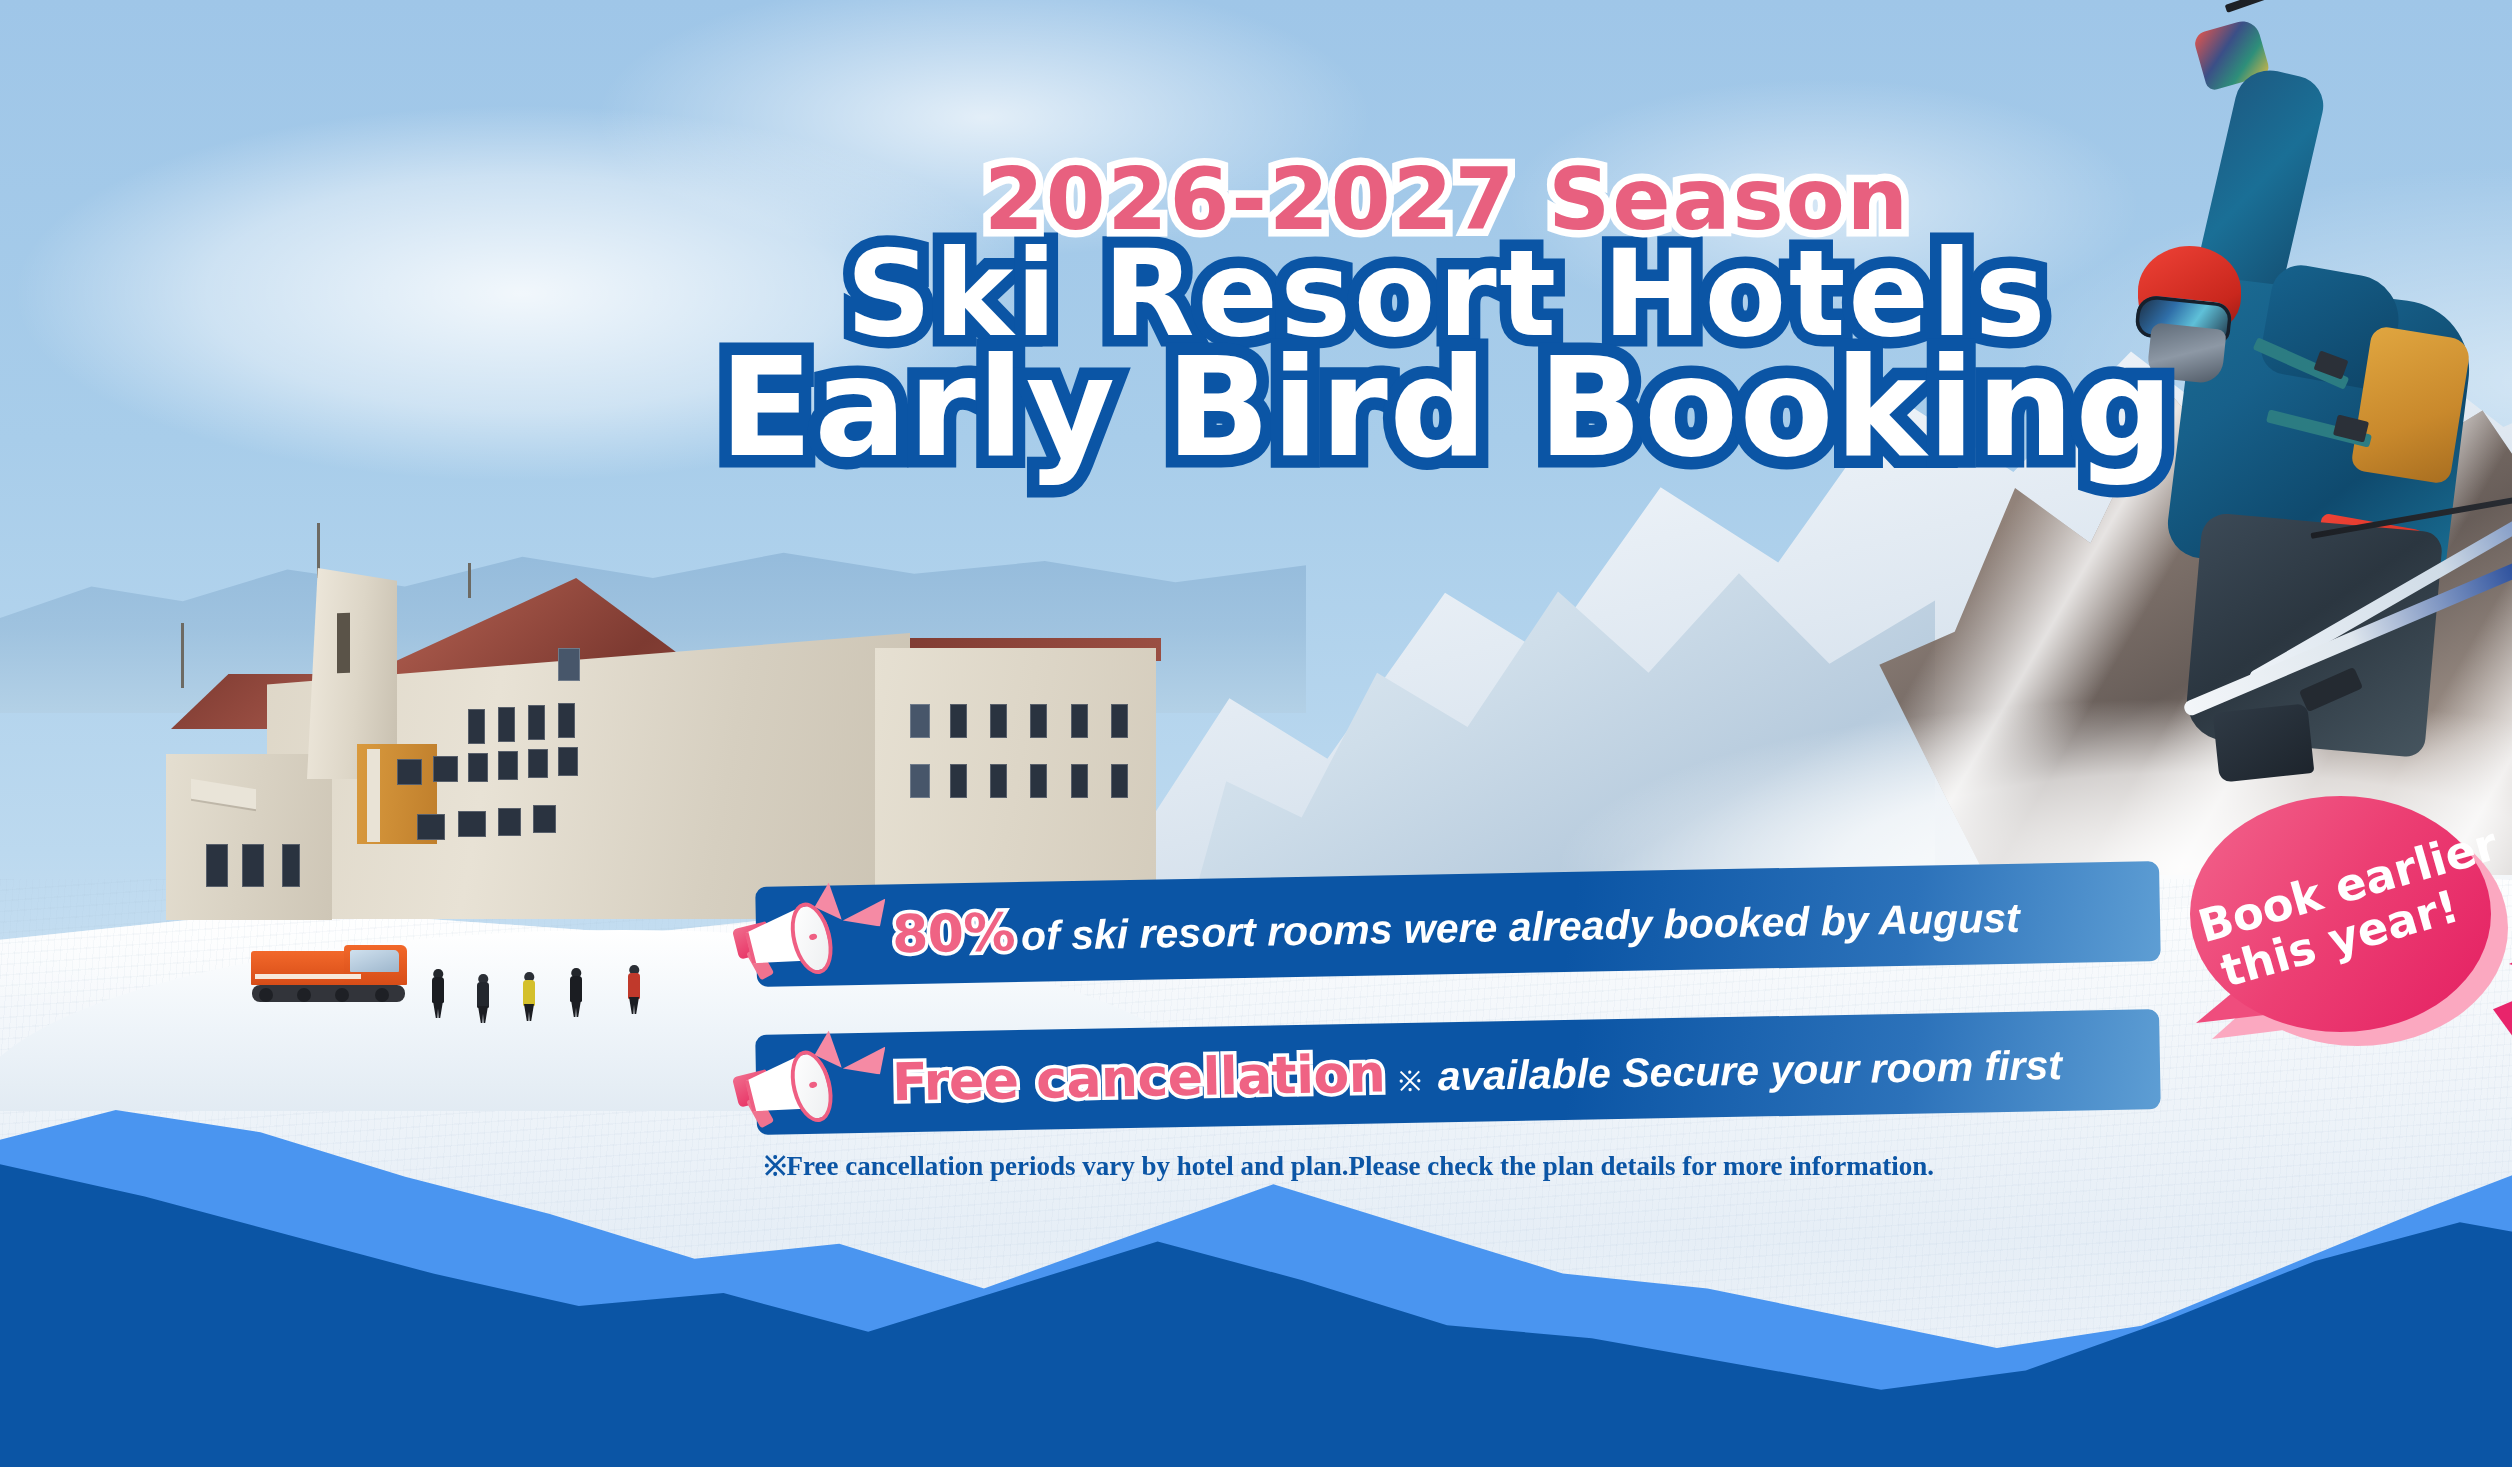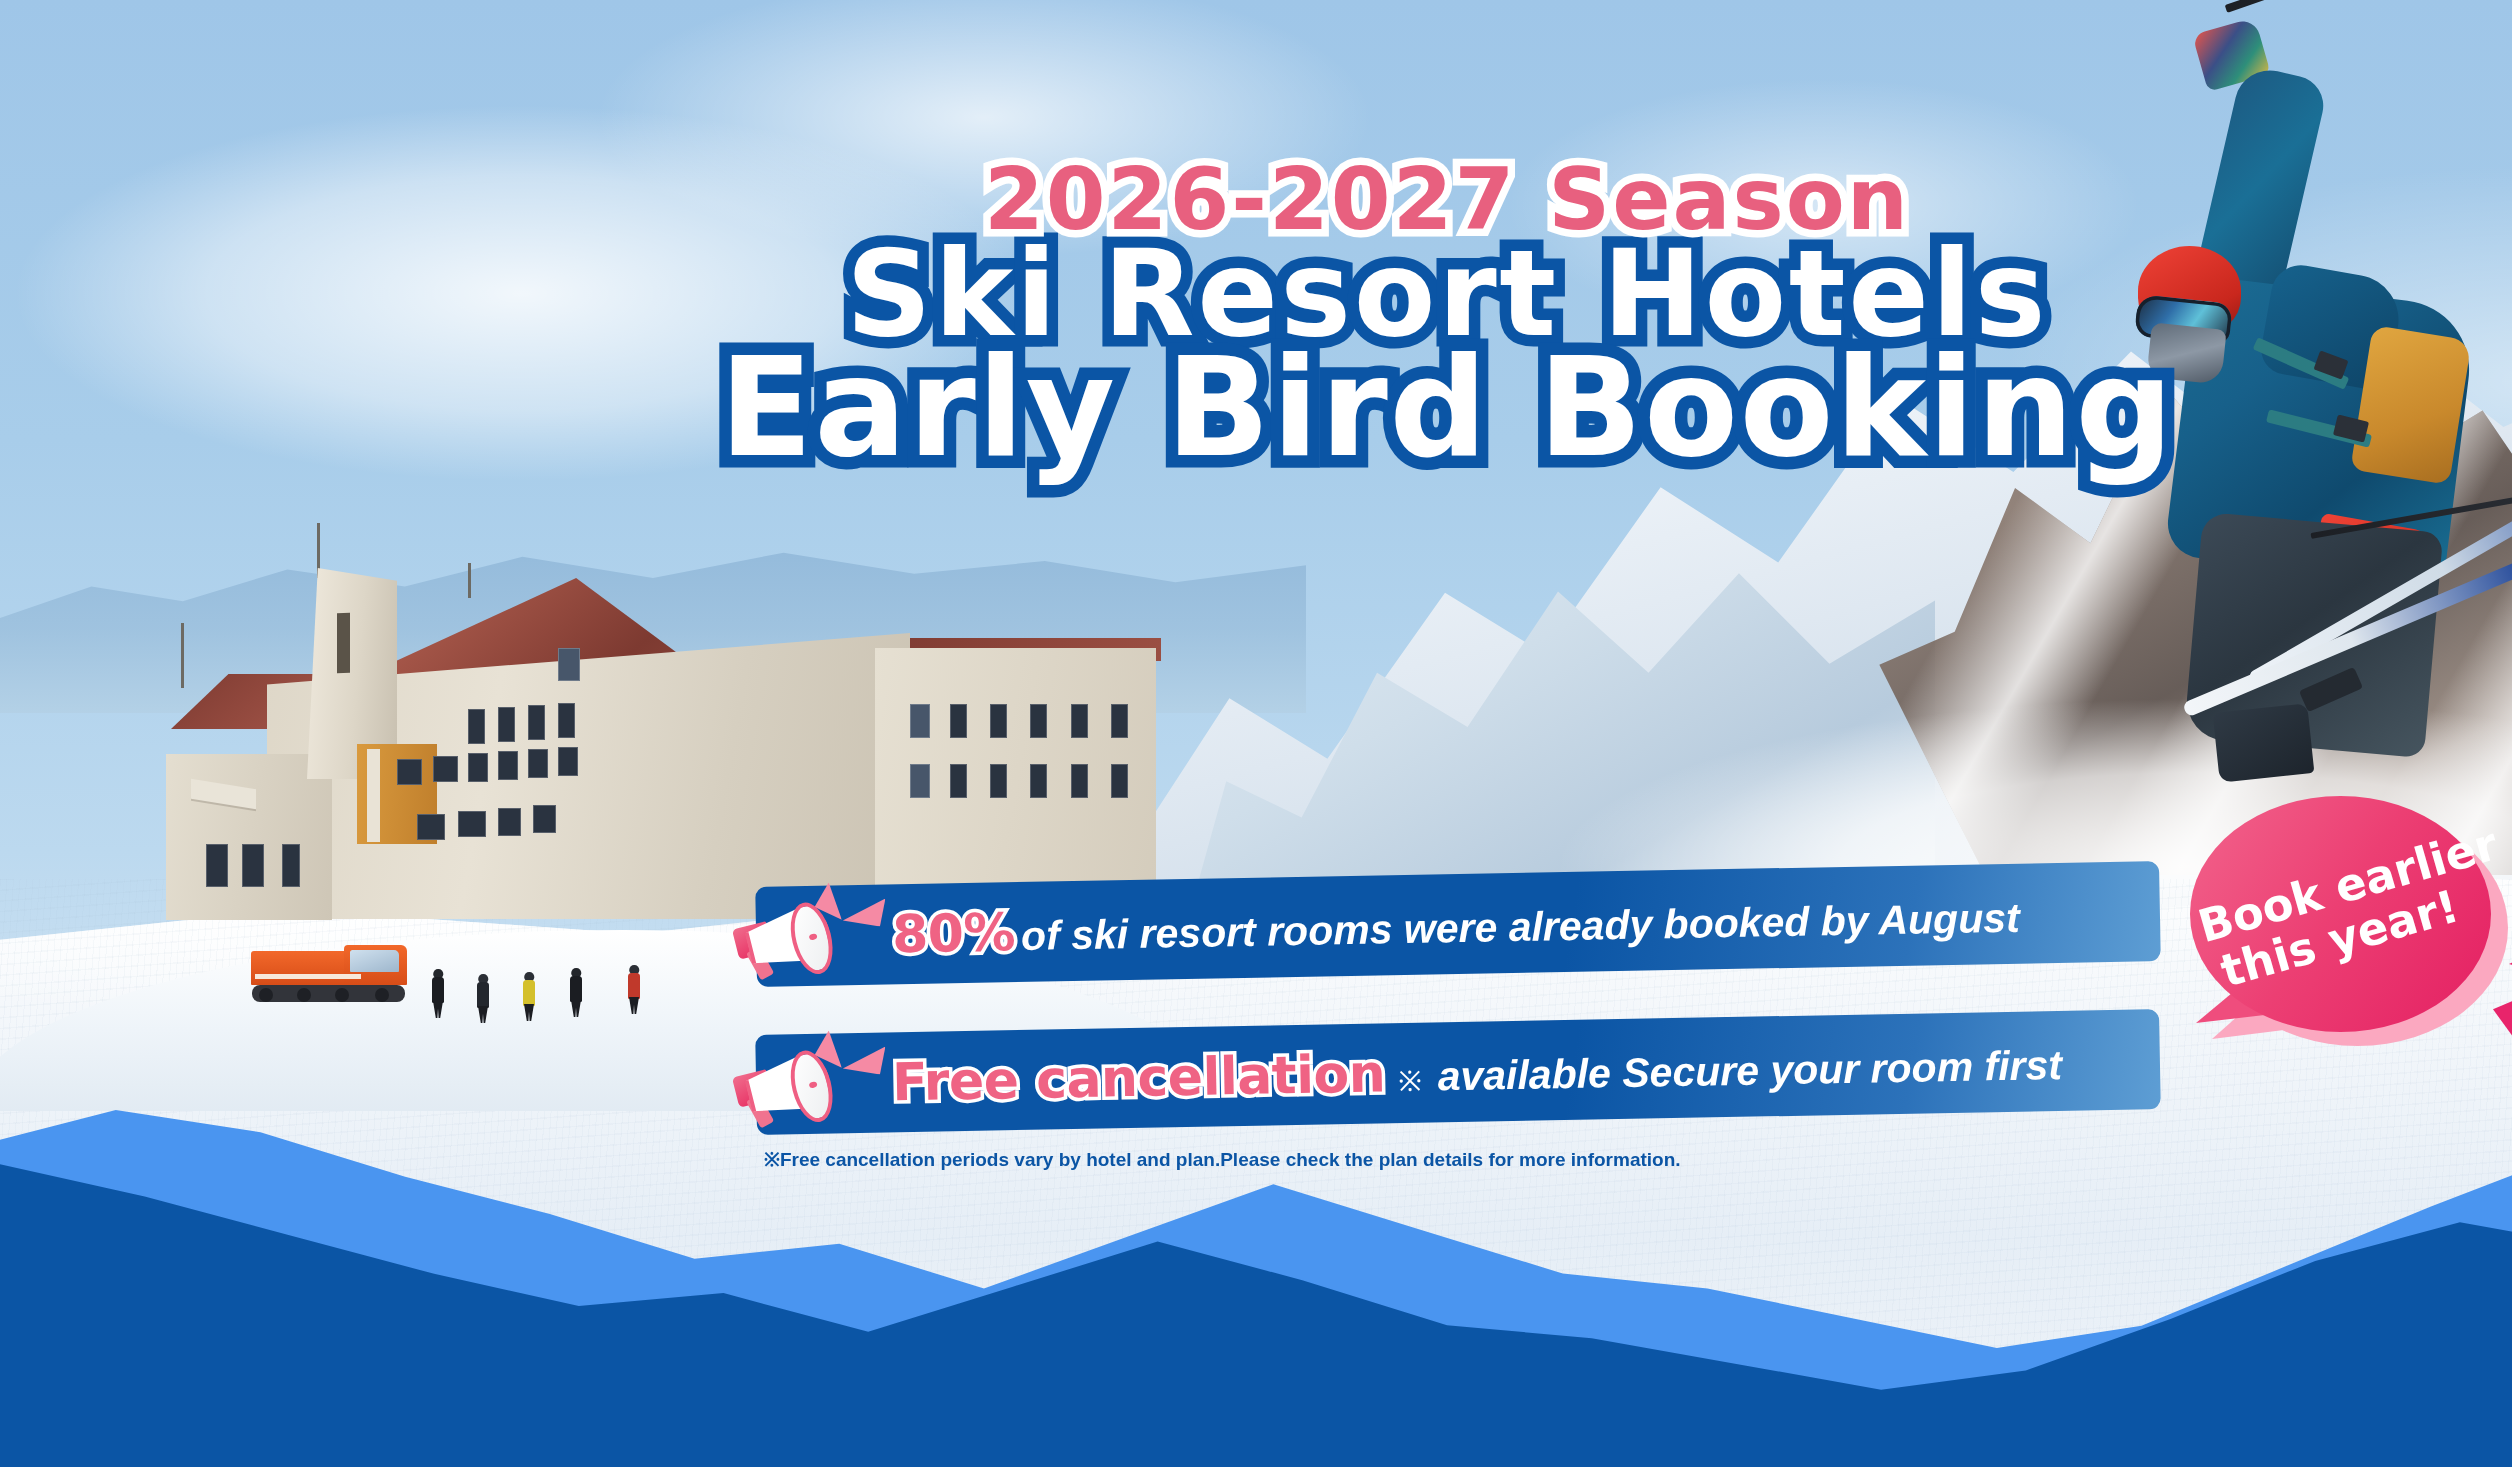--- a/index.html
+++ b/index.html
@@ -307,22 +307,22 @@
   }
   .bub-l1{ margin-left:30px; }
   .bub-l2{ margin-left:-15px; }
   .spark{ position:absolute; background:#e8246b; }
   .spark1{ left:328px; top:157px; width:48px; height:37px; clip-path:polygon(100% 0%, 100% 100%, 0% 62%); }
   .spark2{ left:312px; top:210px; width:36px; height:45px; clip-path:polygon(100% 0%, 60% 100%, 0% 34%); }
 
   
   .footnote{
     position:absolute; left:764px; top:1146px; width:1507px;
-    font-size:19px; font-weight:600; color:#0B55A5;
-    font-family:Liberation Sans, sans-serif; white-space:nowrap;
+    font-size:27px; font-weight:600; color:#0B55A5;
+    font-family:Liberation Serif, serif; white-space:nowrap;
   }
 
   
   .wave-light{
     position:absolute; left:0; bottom:0; width:2894px; height:372px;
     background:#4a95f0;
     clip-path:polygon(0% 12%, 4% 4%, 9% 10%, 14% 22%, 19% 32%, 24% 44%, 29% 40%, 34% 52%,
       39% 38%, 44% 24%, 49% 36%, 54% 48%, 59% 52%, 64% 60%, 69% 68%, 74% 62%, 79% 46%,
       84% 30%, 88% 18%, 92% 26%, 96% 14%, 100% 22%, 100% 100%, 0% 100%);
   }

